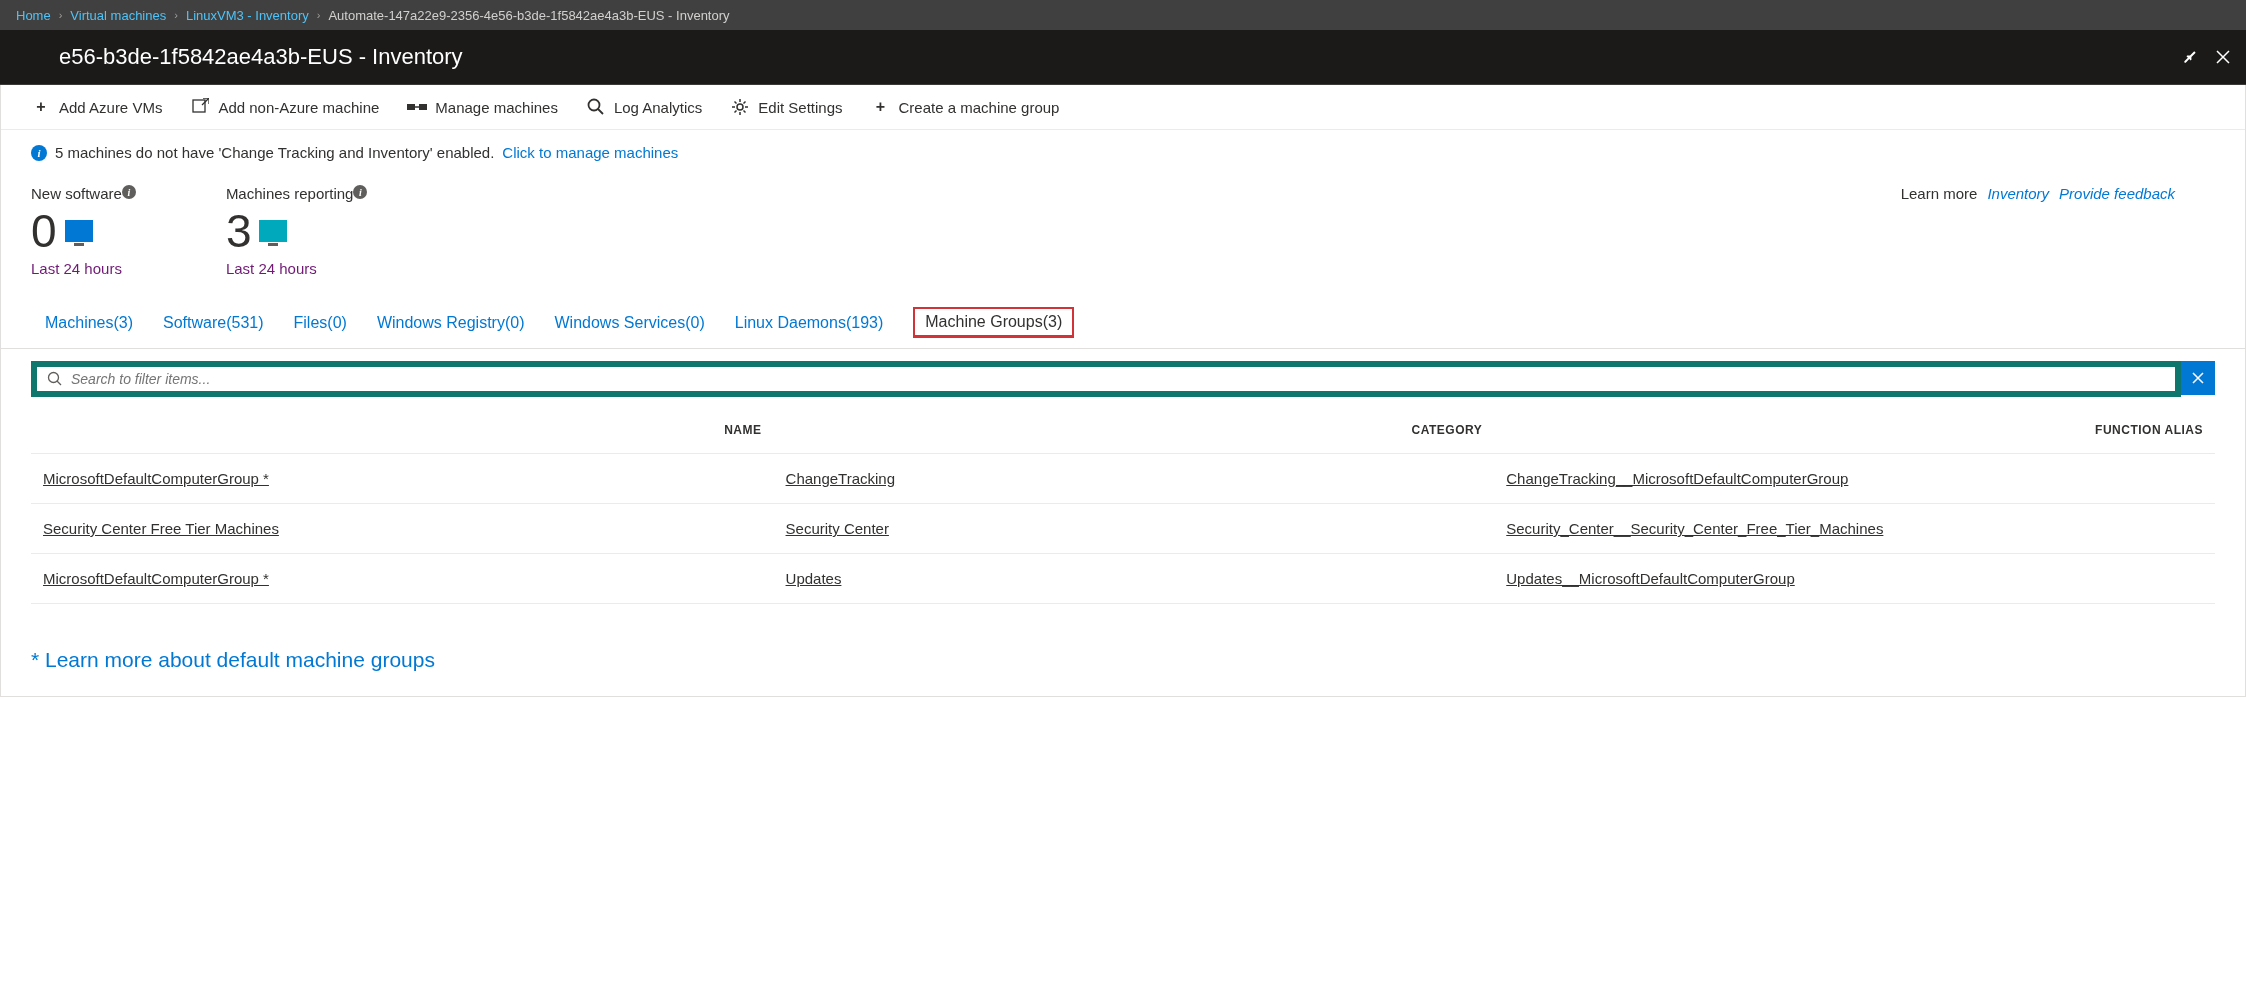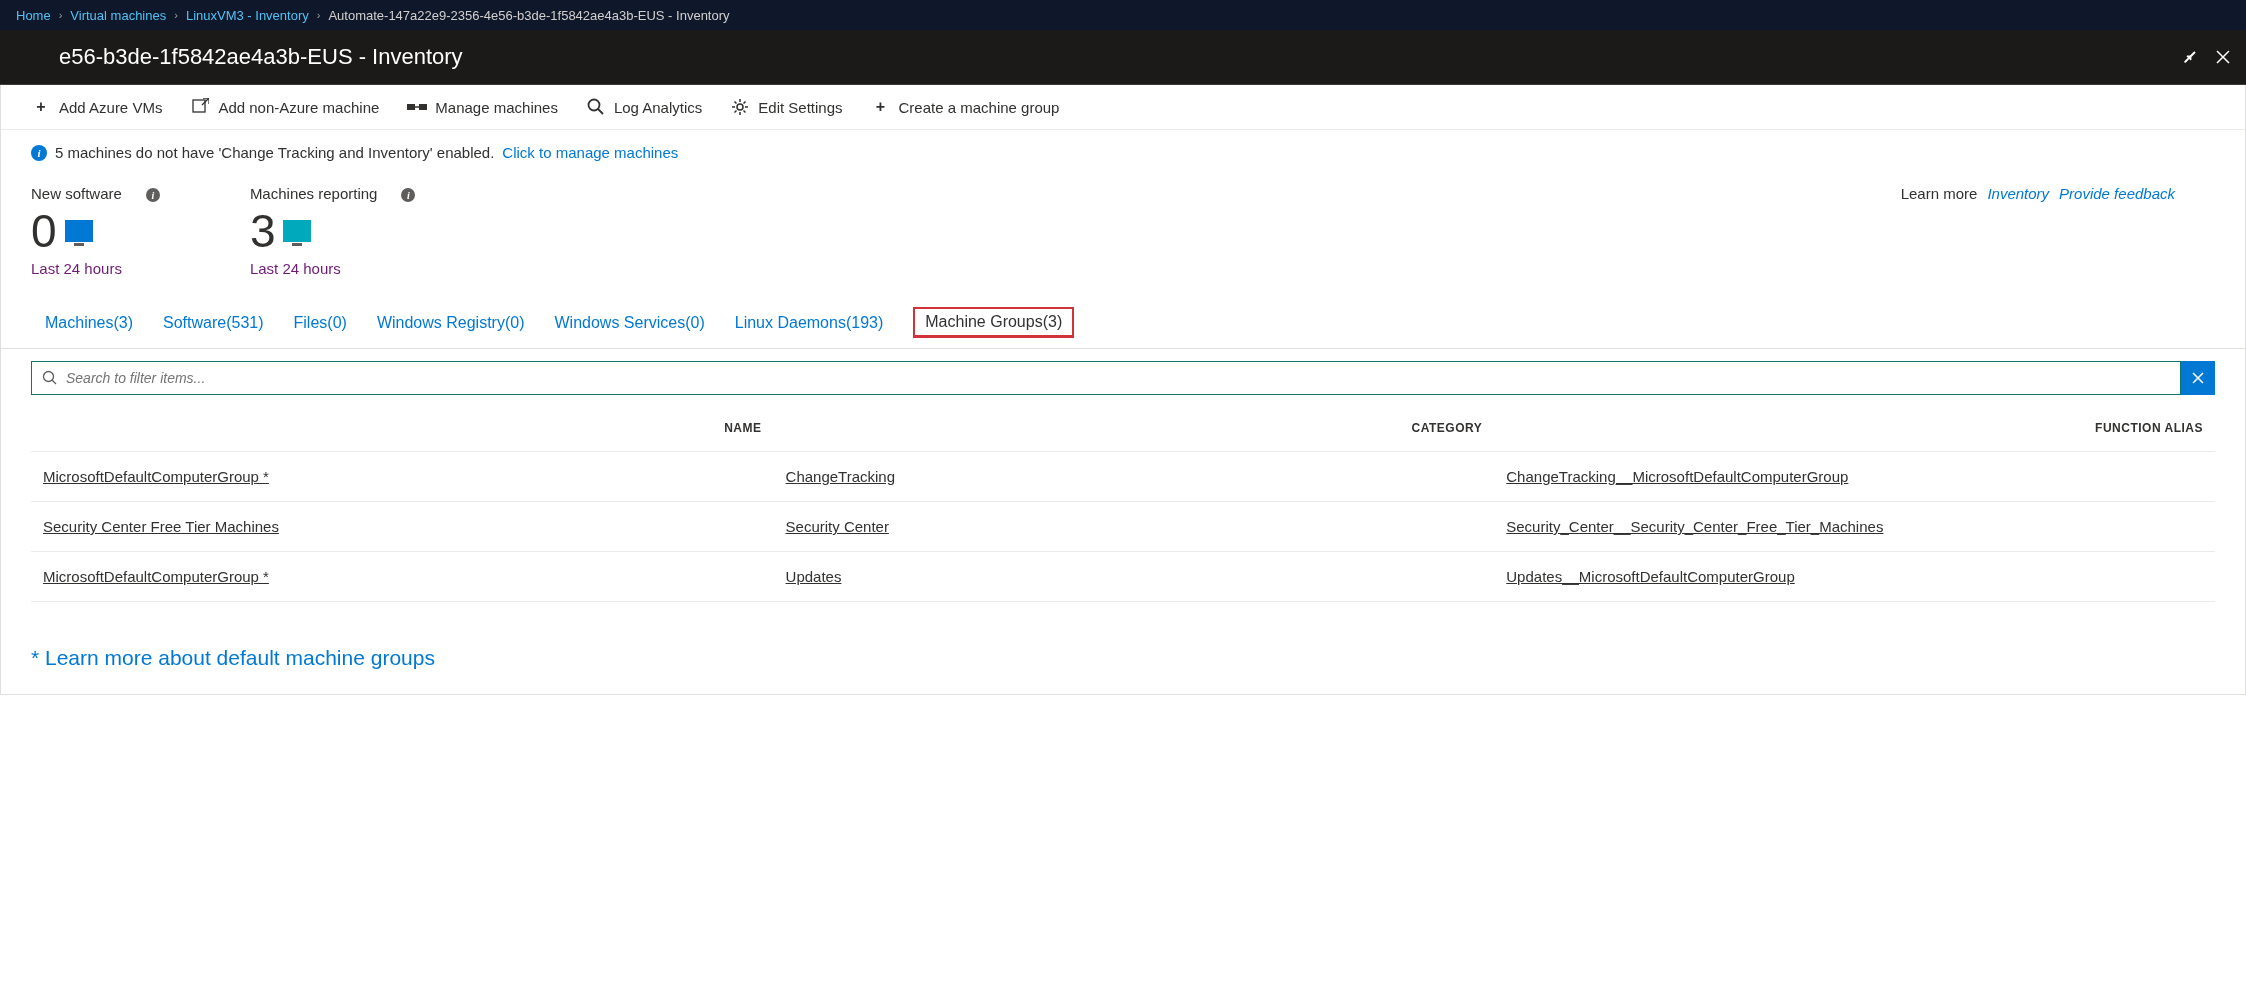--- a/index.html
+++ b/index.html
@@ -1,18 +1,18 @@
 <!DOCTYPE html>
 <html><head>
   <meta charset="utf-8">
   <style>
     * { box-sizing: border-box; margin: 0; padding: 0; }
     body { font-family: "Segoe UI", Tahoma, sans-serif; font-size: 14px; color: #323130; background: #fff; }
     
-    .top-bar { background: #0f172a; color: #fff; height: 30px; display: flex; align-items: center; padding: 0 16px; }
+    .top-bar { background: #404040; color: #fff; height: 30px; display: flex; align-items: center; padding: 0 16px; }
     .breadcrumb { display: flex; align-items: center; gap: 8px; font-size: 13px; }
     .breadcrumb-link { color: #4fc3f7; text-decoration: none; cursor: pointer; }
     .breadcrumb-sep { color: #a19f9d; font-size: 11px; }
     .breadcrumb-current { color: #d2d0ce; }
     
     .title-bar { background: #1b1a19; color: #fff; height: 55px; display: flex; align-items: center; justify-content: space-between; padding: 0 16px; border-bottom: 1px solid #3b3a39; }
     .title-text { font-size: 22px; font-weight: 400; color: #fff; margin-left: 43px; }
     .title-actions { display: flex; gap: 18px; align-items: center; }
     .pin-icon { transform: rotate(45deg); display: inline-block; font-size: 16px; cursor: pointer; }
     .close-icon { font-size: 16px; cursor: pointer; }
@@ -22,38 +22,38 @@
     .toolbar-btn { display: flex; align-items: center; gap: 8px; cursor: pointer; font-size: 15px; color: #323130; }
     .toolbar-btn .icn { font-size: 16px; color: #323130; display: inline-flex; align-items: center; justify-content: center; width: 20px; height: 20px; }
     .plus-icn { font-weight: bold; font-size: 20px; }
     
     .info-banner { display: flex; align-items: center; gap: 8px; padding: 14px 30px 14px 30px; font-size: 15px; }
     .info-circle { width: 16px; height: 16px; border-radius: 50%; background: #0078d4; color: #fff; display: inline-flex; align-items: center; justify-content: center; font-size: 11px; font-weight: bold; font-style: italic; font-family: Georgia, serif; }
     .info-link { color: #0078d4; cursor: pointer; }
     
     .stats-row { display: flex; padding: 10px 30px 20px 30px; gap: 90px; }
     .stat-block { display: flex; flex-direction: column; gap: 6px; }
-    .stat-label { font-size: 15px; color: #323130; display: flex; align-items: flex-end; gap: 24px; }
+    .stat-label { font-size: 15px; color: #323130; display: flex; align-items: flex-start; gap: 0; }
     .stat-label .info-i { width: 14px; height: 14px; border-radius: 50%; background: #605e5c; color: #fff; display: inline-flex; align-items: center; justify-content: center; font-size: 10px; font-weight: bold; font-style: italic; font-family: Georgia, serif; }
     .stat-value { font-size: 46px; font-weight: 300; line-height: 1; display: flex; align-items: center; gap: 8px; }
     .stat-sub { font-size: 15px; color: #701a75; }
     .stat-vm-icon { width: 28px; height: 22px; background: #0078d4; display: inline-block; position: relative; }
     .stat-vm-icon.teal { background: #00a9bc; }
     .stat-vm-icon::after { content: ""; position: absolute; bottom: -4px; left: 50%; transform: translateX(-50%); width: 10px; height: 3px; background: #605e5c; }
     
     .learn-more { margin-left: auto; display: flex; flex-direction: row; gap: 10px; padding-right: 40px;}
     .learn-more-title { font-size: 15px; }
     .learn-link { color: #0078d4; cursor: pointer; font-size: 15px; font-style: italic; }
     
     .tabs-row { display: flex; gap: 30px; padding: 10px 30px 10px 44px; border-bottom: 1px solid #e1dfdd; align-items: center; }
     .tab { color: #0078d4; font-size: 16px; cursor: pointer; padding: 2px 0; }
     .tab.active { color: #323130; border: 2px solid #d13438; padding: 4px 10px; border-bottom-width: 3px; }
     
     .search-row { display: flex; padding: 12px 30px 0 30px; gap: 0; }
-    .search-box { flex: 1; border: 1px solid #0f766e; height: 34px; display: flex; align-items: center; padding: 12px 10px; gap: 8px; }
+    .search-box { flex: 1; border: 6px solid #0f766e; height: 34px; display: flex; align-items: center; padding: 12px 10px; gap: 8px; }
     .search-box input { border: none; outline: none; flex: 1; font-size: 14px; font-style: italic; color: #605e5c; }
     .search-clear { width: 34px; height: 34px; background: #0078d4; color: #fff; display: flex; align-items: center; justify-content: center; cursor: pointer; font-size: 14px; }
     
     .table-wrap { padding: 10px 30px 20px 30px; }
     table { width: 100%; border-collapse: collapse; }
     th { text-align: right; font-size: 12px; font-weight: 700; letter-spacing: 0.5px; padding: 16px 12px 16px 12px; color: #323130; }
     td { padding: 16px 12px; border-top: 1px solid #edebe9; font-size: 15px; text-decoration: underline; }
     tbody tr:last-child td { border-bottom: 1px solid #edebe9; }
     
     .footer-link { padding: 24px 30px; color: #0078d4; font-size: 21px; cursor: pointer; }

